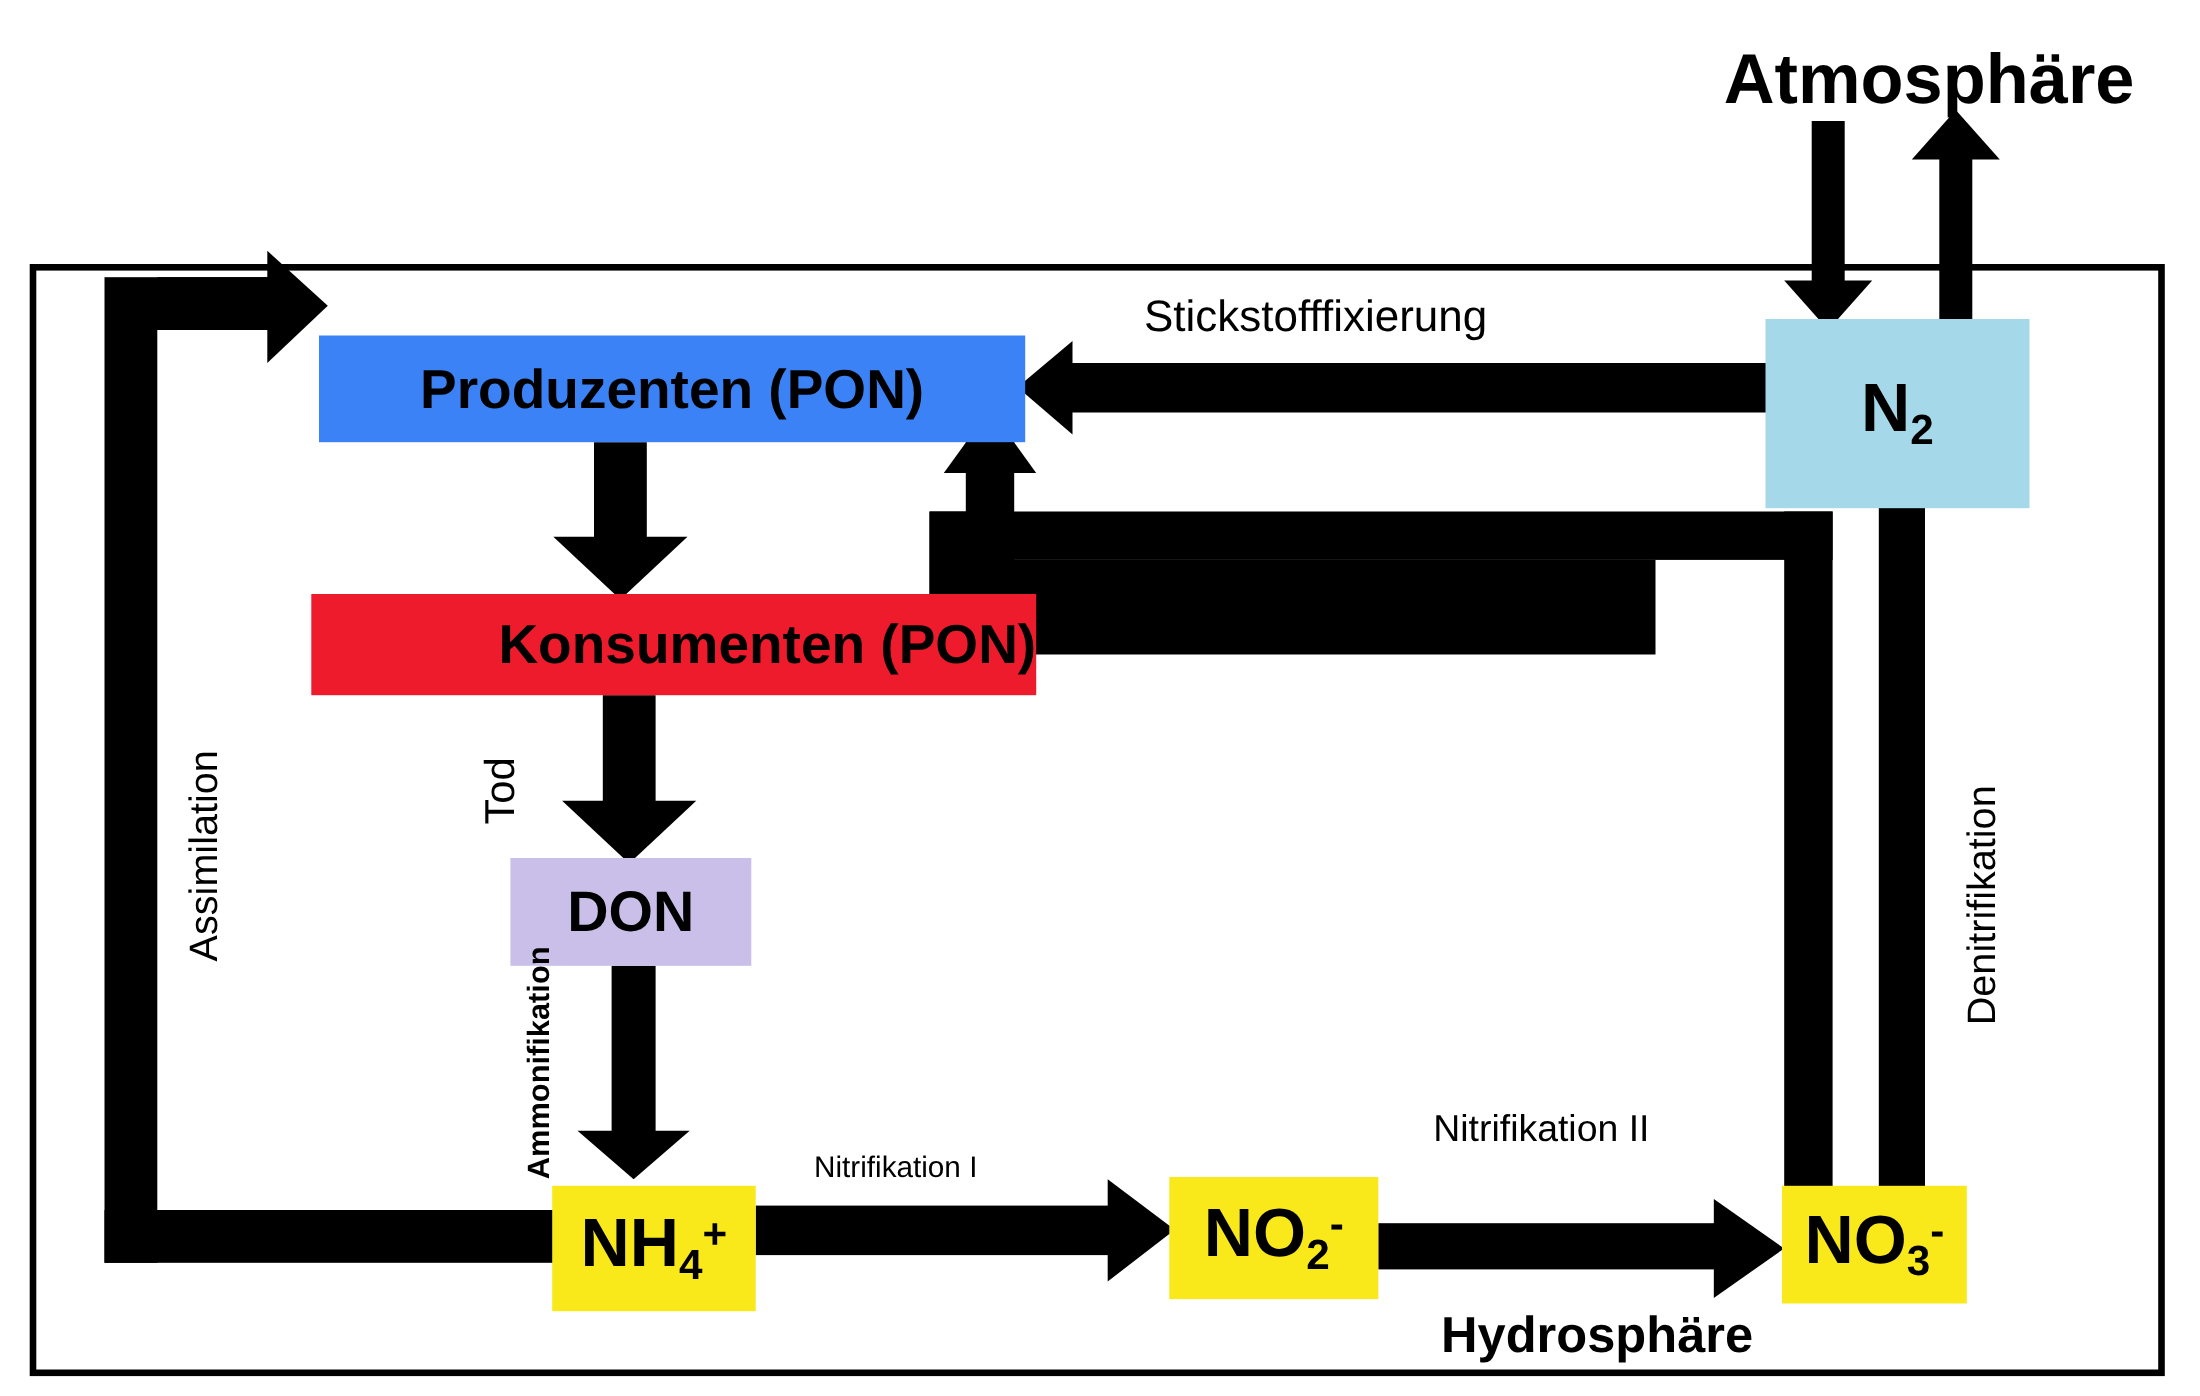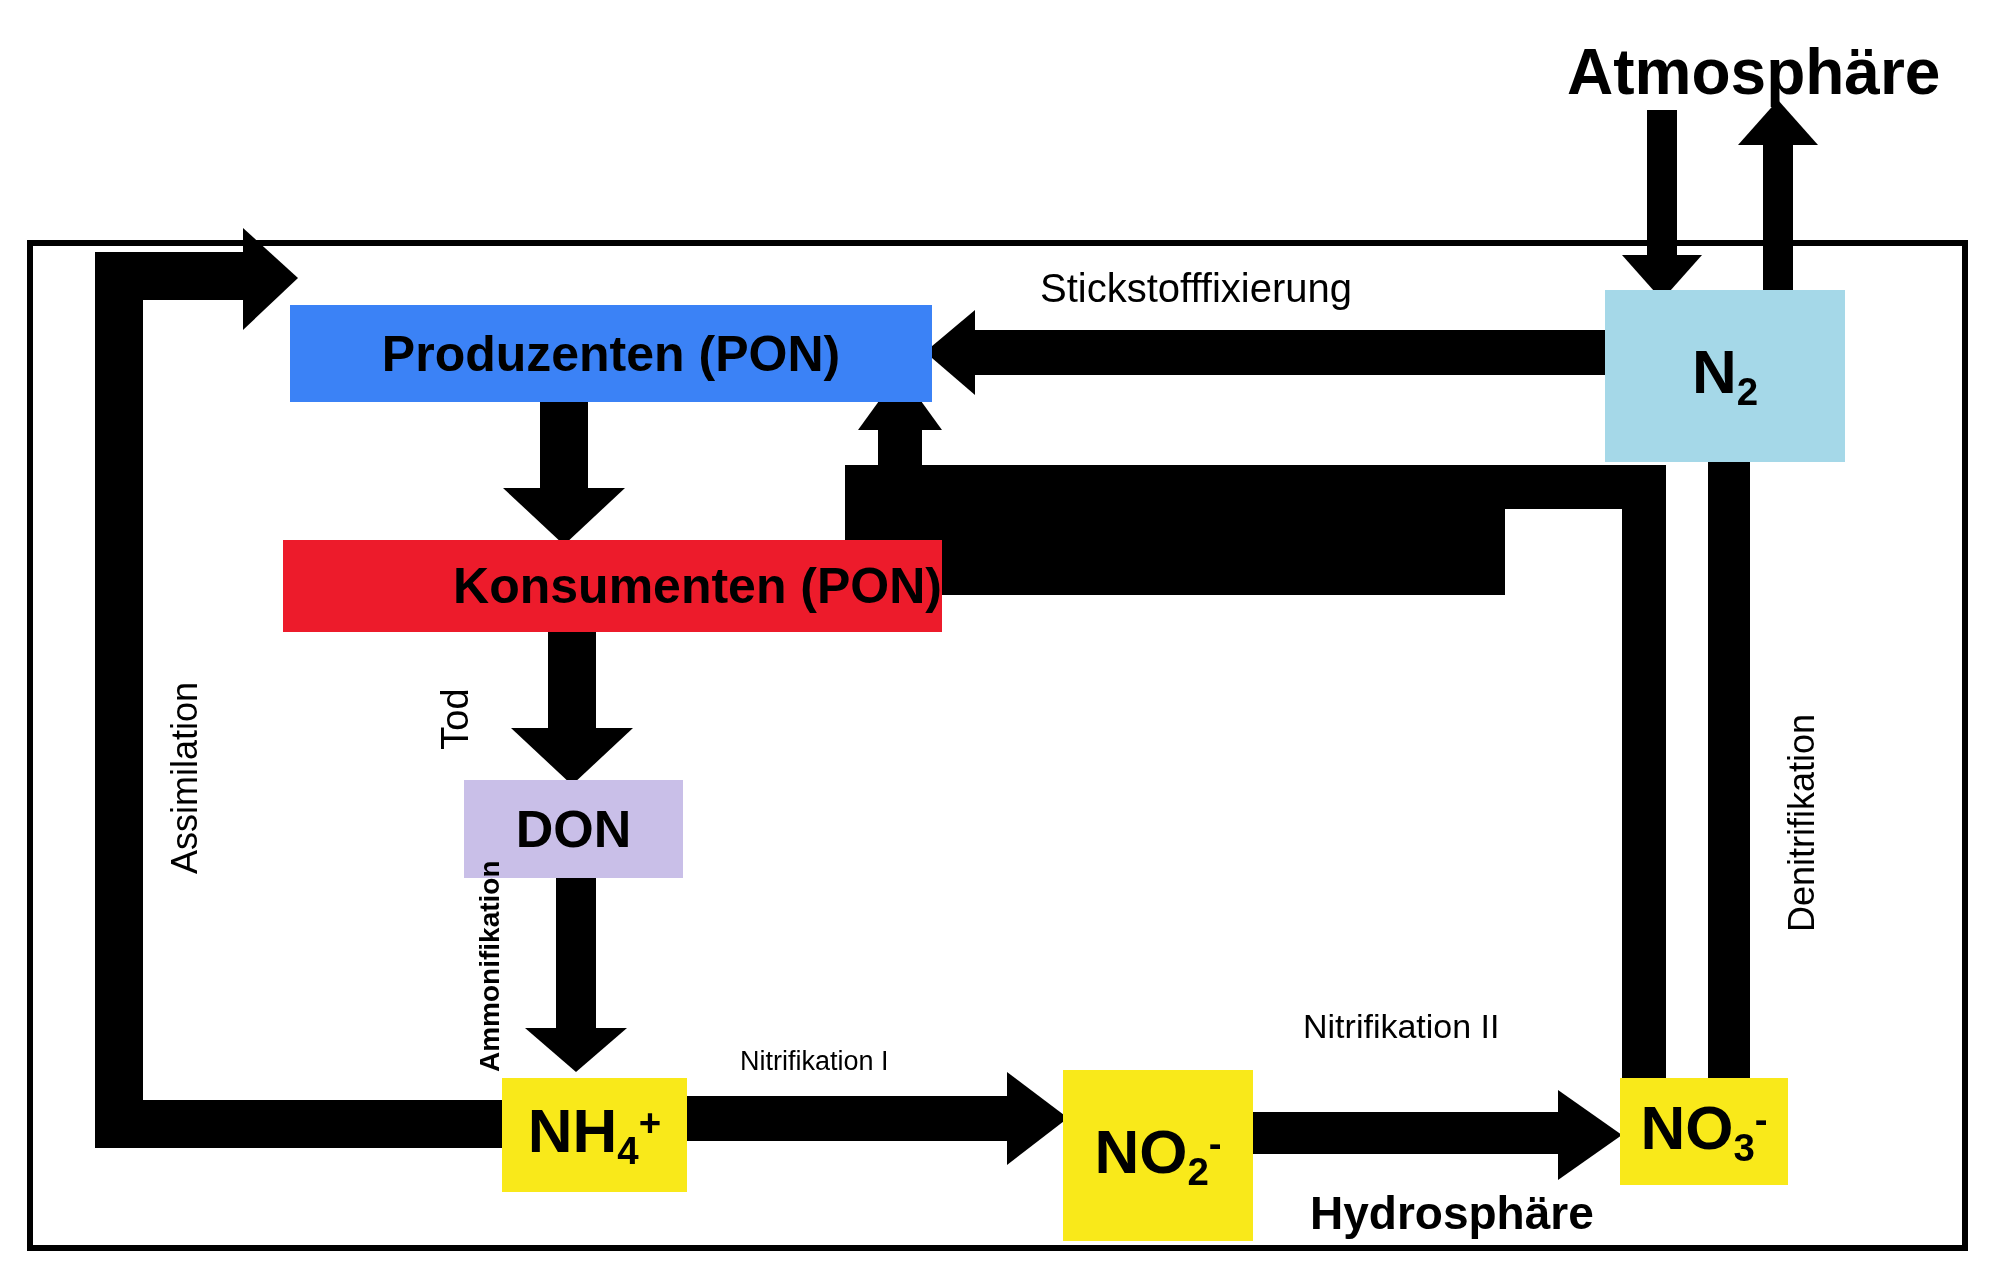--- a/index.html
+++ b/index.html
@@ -145,21 +145,21 @@
   </div>
 
   <div class="node" style="left:464px; top:780px; width:219px; height:98px; background:#c9bfe8; font-size:52px;">
     <span>DON</span>
   </div>
 
   <div class="node" style="left:502px; top:1064px; width:185px; height:114px; background:#f9e91a; font-size:62px;margin-top:14px;">
     <span><span>NH</span><sub>4</sub><sup>+</sup></span>
   </div>
 
-  <div class="node" style="left:1063px; top:1070px; width:190px; height:171px; background:#f9e91a; font-size:62px;">
+  <div class="node" style="left:1063px; top:1070px; width:190px; height:111px; background:#f9e91a; font-size:62px;">
     <span><span>NO</span><sub>2</sub><sup>-</sup></span>
   </div>
 
   <div class="node" style="left:1620px; top:1078px; width:168px; height:107px; background:#f9e91a; font-size:62px;">
     <span><span>NO</span><sub>3</sub><sup>-</sup></span>
   </div>
 
   <div class="node" style="left:1605px; top:290px; width:240px; height:172px; background:#a5d8e8; font-size:62px;">
     <span><span>N</span><sub>2</sub></span>
   </div>

